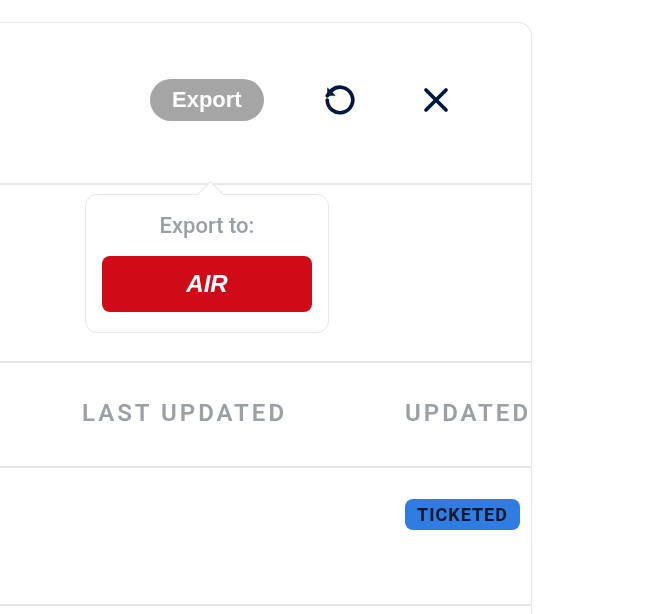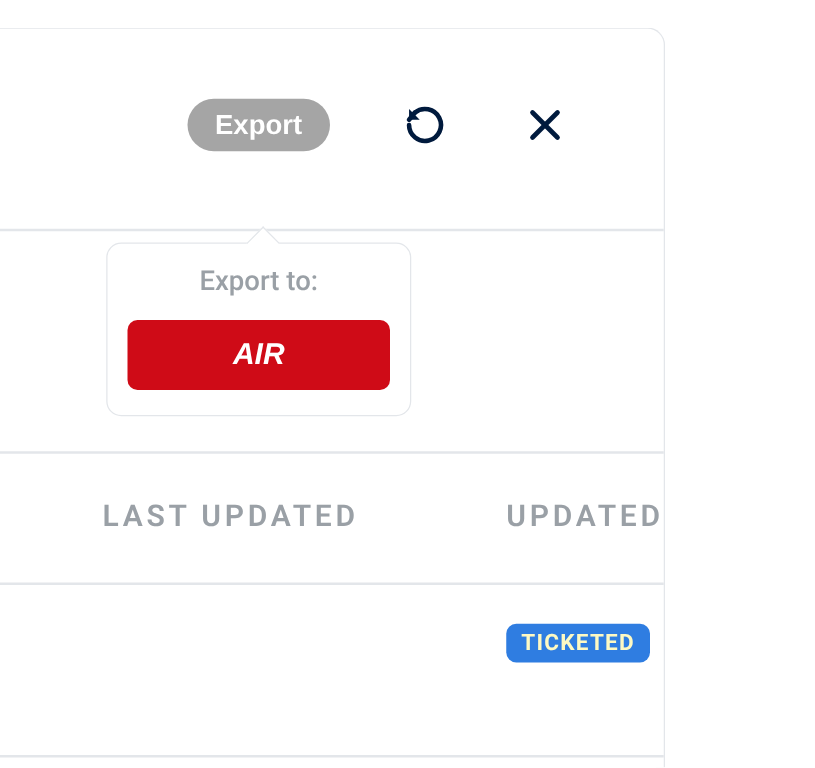--- a/index.html
+++ b/index.html
@@ -93,21 +93,21 @@
     position: absolute;
     top: 480px; left: 70px;
     color: #001a3d;
     font-size: 24px;
     font-weight: 400;
   }
   .badge {
     position: absolute;
     top: 476px; left: 405px;
     background: #2f7de1;
-    color: #fef9c3;
+    color: #0f172a;
     font-size: 18px;
     font-weight: 700;
     letter-spacing: 1px;
     padding: 5px 12px;
     border-radius: 8px;
   }
 </style>
 </head>
 <body>
 

